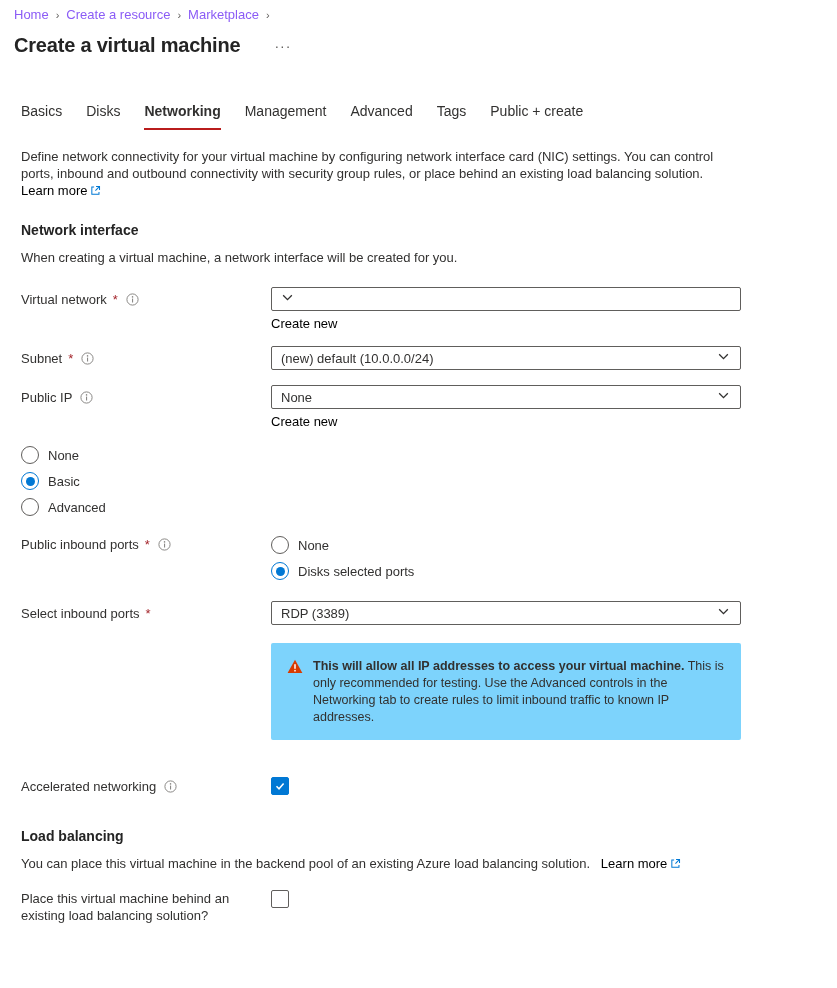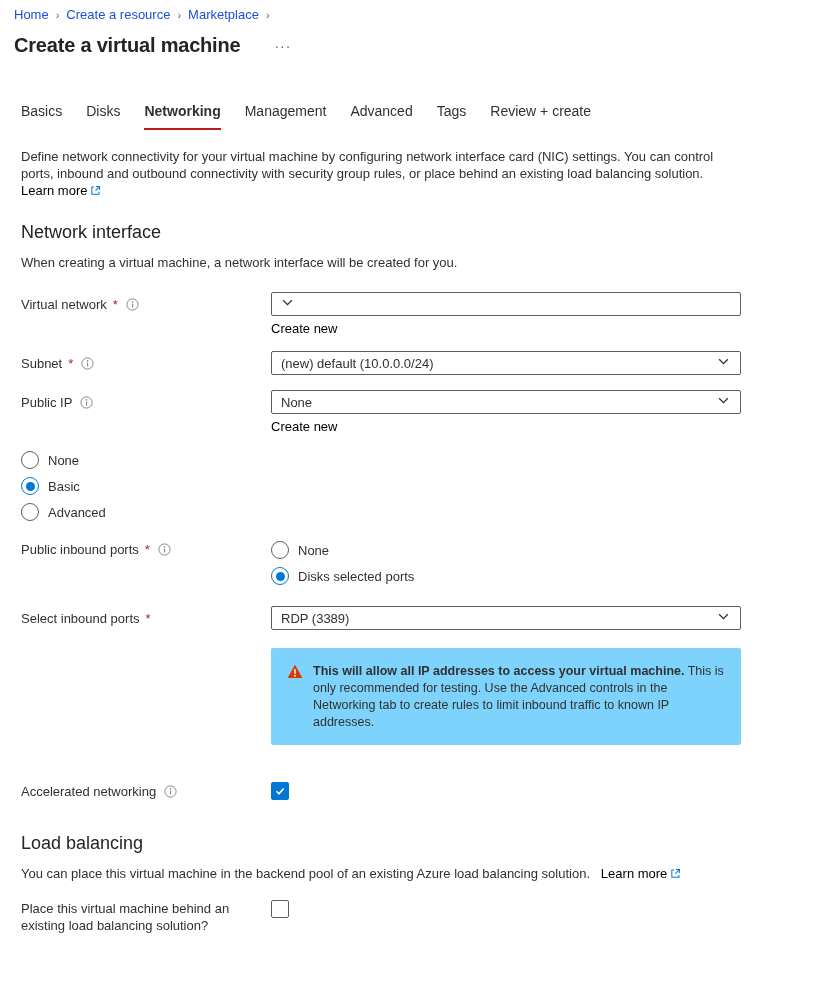--- a/index.html
+++ b/index.html
@@ -8,21 +8,21 @@
     width: 837px; height: 988px;
     font-family: "Liberation Sans", "DejaVu Sans", sans-serif;
     color: #323130;
     font-size: 13px;
     overflow: hidden;
   }
   .page { padding: 7px 14px 0 14px; }
 
   
   .breadcrumb { display: flex; align-items: center; gap: 7px; font-size: 13px; }
-  .breadcrumb a { color: #1d4ed8; text-decoration: none; cursor: pointer; }
+  .breadcrumb a { color: #8b5cf6; text-decoration: none; cursor: pointer; }
   .breadcrumb .sep { color: #605e5c; font-size: 11px; }
 
   
   .title-row { display: flex; align-items: center; margin-top: 12px; }
   .page-title { font-size: 20px; font-weight: 700; color: #242424; letter-spacing: -0.2px; }
   .more-btn { margin-left: 30px; color: #605e5c; font-size: 14px; letter-spacing: 1px; cursor: pointer; line-height: 10px; padding: 4px; }
 
   
   .content { padding-left: 7px; }
 
@@ -31,21 +31,21 @@
   .tab { padding-bottom: 9px; cursor: pointer; color: #323130; border-bottom: 2px solid transparent; }
   .tab.active { font-weight: 700; border-bottom: 2px solid #b91c1c; }
 
   
   .intro { margin-top: 18px; max-width: 723px; line-height: 17px; }
   .link { color: #000000; text-decoration: none; cursor: pointer; }
   .learn-more-line { margin-top: 0px; line-height: 17px; }
   .ext-icon { display: inline-block; vertical-align: -1px; margin-left: 3px; }
 
   
-  .section-heading { font-size: 18px; font-weight: 400; color: #242424; }
+  .section-heading { font-size: 14px; font-weight: 700; color: #242424; }
   .ni-heading { margin-top: 22px; }
   .ni-desc { margin-top: 11px; line-height: 17px; }
 
   
   .row { display: flex; align-items: flex-start; }
   .row .label-col { width: 250px; flex: 0 0 250px; padding-top: 5px; display: flex; align-items: center; gap: 5px; }
   .row .ctrl-col { width: 470px; flex: 0 0 470px; }
   .req { color: #a4262c; margin-left: 1px; }
   .info-icon { display: inline-flex; cursor: pointer; margin-left: 3px; }
 
@@ -123,21 +123,21 @@
 
   <div class="content">
 
     <div class="tabs">
       <div class="tab">Basics</div>
       <div class="tab">Disks</div>
       <div class="tab active">Networking</div>
       <div class="tab">Management</div>
       <div class="tab">Advanced</div>
       <div class="tab">Tags</div>
-      <div class="tab">Review + create</div>
+      <div class="tab">Public + create</div>
     </div>
 
     <p class="intro">Define network connectivity for your virtual machine by configuring network interface card (NIC) settings. You can control ports, inbound and outbound connectivity with security group rules, or place behind an existing load balancing solution.</p>
     <div class="learn-more-line">
       <a class="link">Learn more</a><span class="ext-icon"><svg width="11" height="11" viewBox="0 0 12 12">
             <path d="M4.5 2.2 H2 V10 H9.8 V7.5" fill="none" stroke="#0078d4" stroke-width="1.1"></path>
             <path d="M6.6 1.6 H10.4 V5.4" fill="none" stroke="#0078d4" stroke-width="1.1"></path>
             <path d="M10.2 1.8 L5.9 6.1" stroke="#0078d4" stroke-width="1.1"></path>
           </svg></span>
     </div>

